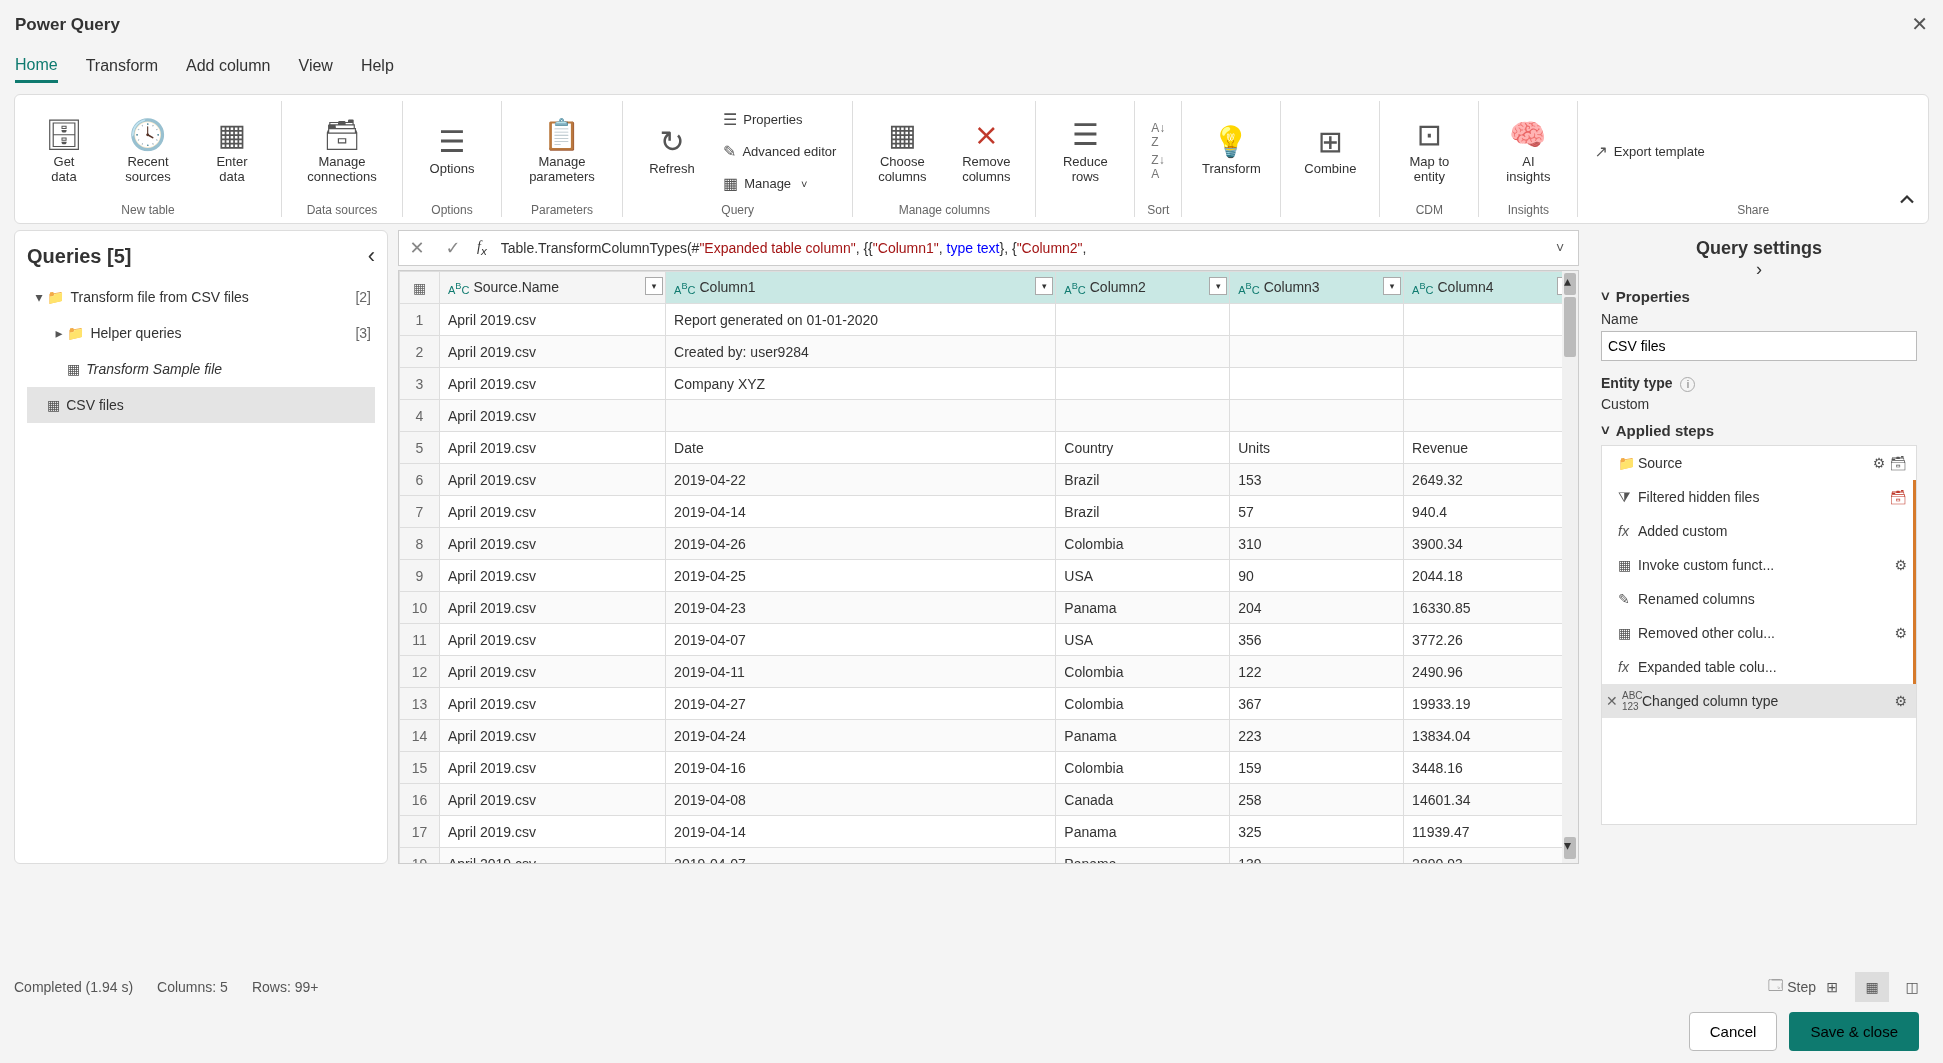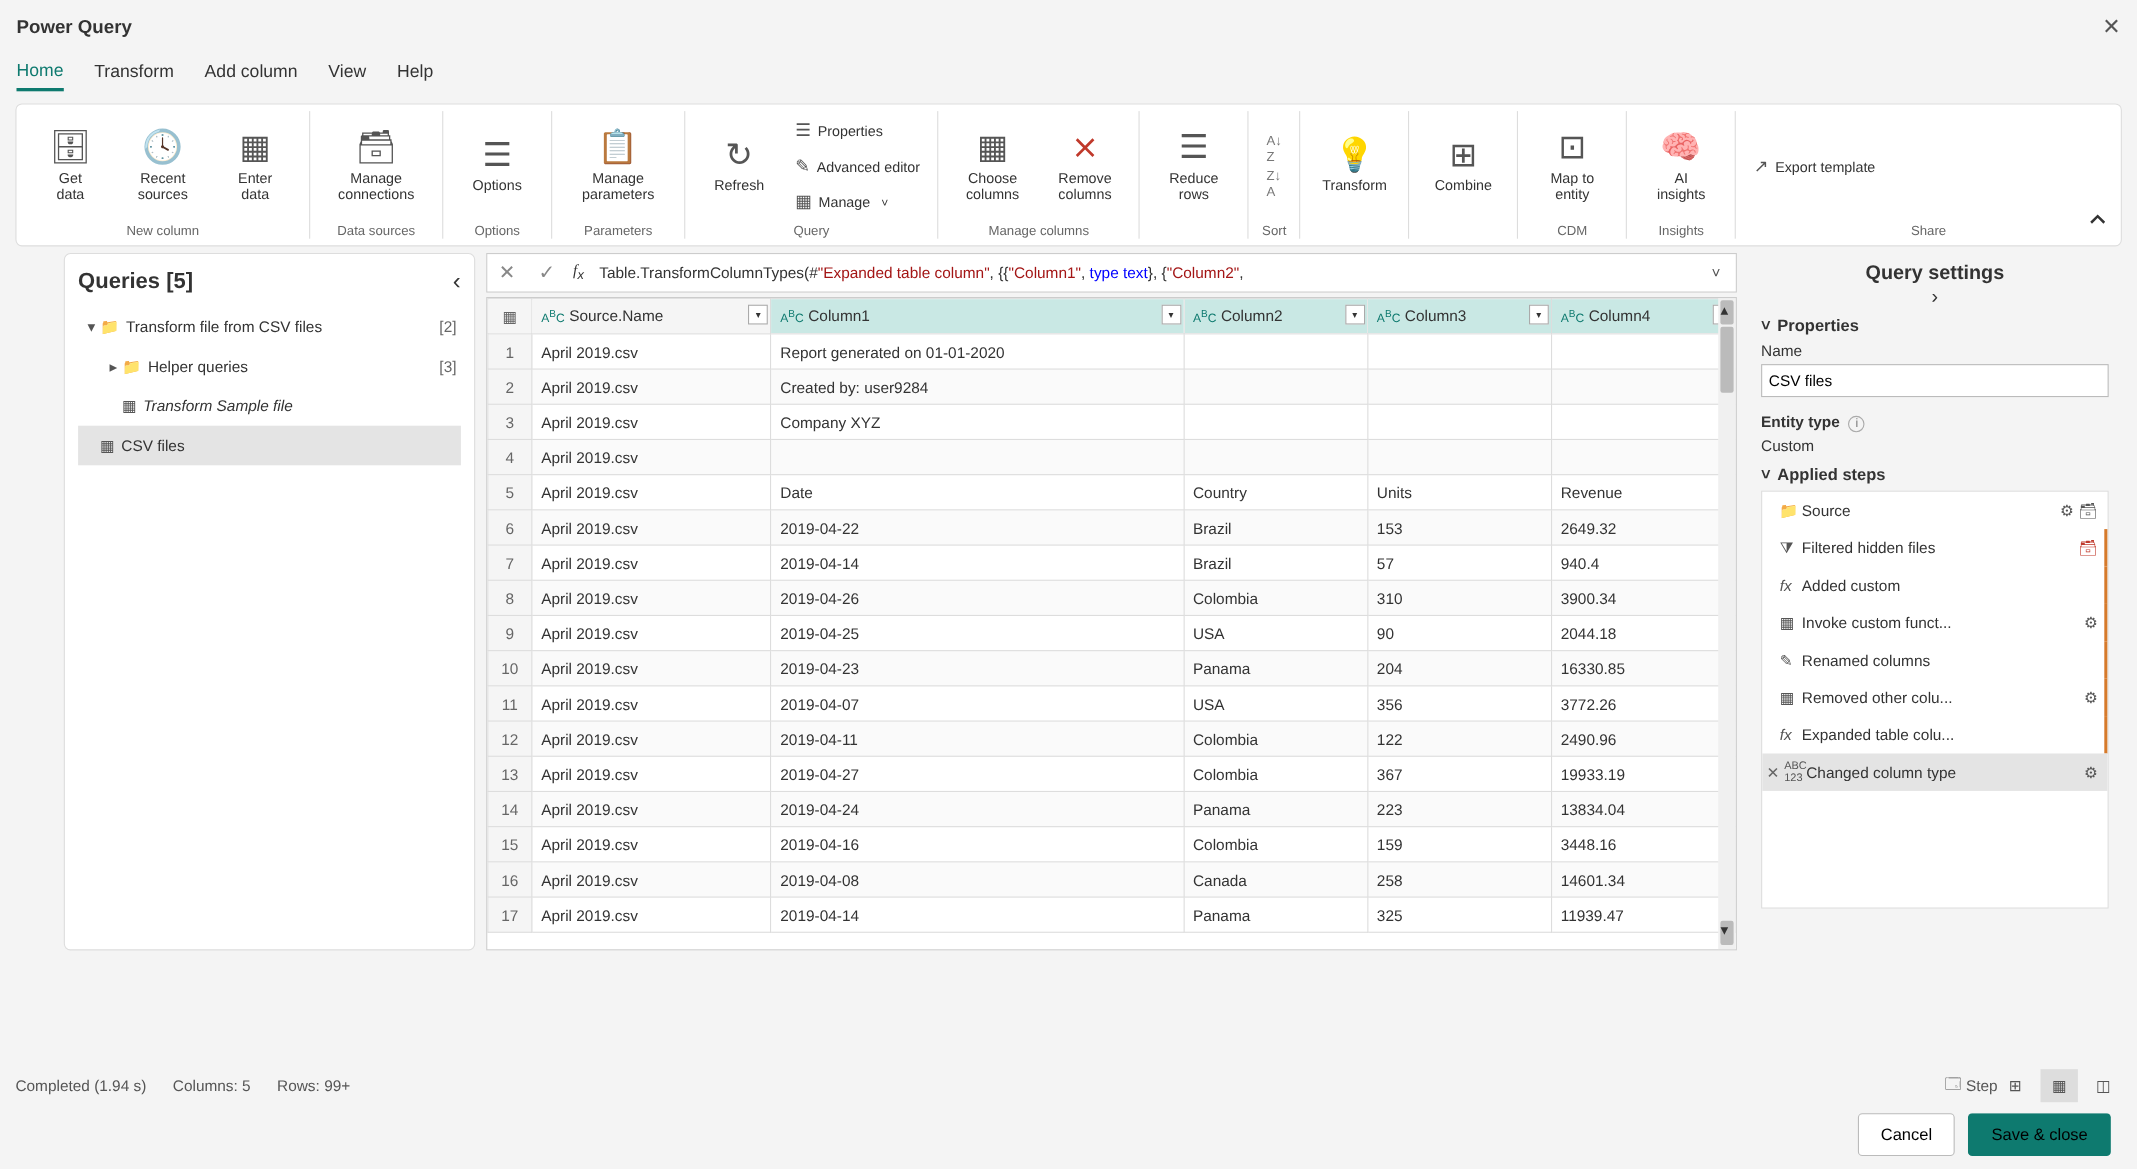--- a/index.html
+++ b/index.html
@@ -25,21 +25,21 @@
 .group-body { flex: 1; display: flex; align-items: center; gap: 6px; }
 .group-label { text-align: center; font-size: 12px; color: #666; padding-top: 2px; }
 .big-btn { display: flex; flex-direction: column; align-items: center; justify-content: center; width: 78px; height: 92px; cursor: pointer; font-size: 13px; line-height: 1.1; text-align: center; }
 .big-btn .ico { font-size: 30px; margin-bottom: 4px; color: #555; }
 .small-btns { display: flex; flex-direction: column; gap: 4px; }
 .small-btn { display: flex; align-items: center; gap: 6px; font-size: 13px; height: 28px; cursor: pointer; padding: 0 6px; }
 .small-btn .ico { font-size: 16px; color: #555; }
 .ribbon-collapse { position: absolute; right: 12px; bottom: 10px; cursor: pointer; }
 
 
-.main { display: flex; padding: 0 14px; gap: 10px; height: 634px; margin-left: 44px; }
+.main { display: flex; padding: 0 14px; gap: 10px; height: 634px; }
 
 
 .queries { width: 374px; background: #fff; border: 1px solid #ddd; border-radius: 6px; padding: 12px; }
 .queries-header { display: flex; justify-content: space-between; align-items: center; margin-bottom: 10px; }
 .queries-header h2 { font-size: 20px; font-weight: 600; }
 .tree { margin-top: 10px; }
 .tree-row { display: flex; align-items: center; height: 36px; padding: 0 4px; cursor: pointer; position: relative; }
 .tree-row.selected { background: #e4e4e4; }
 .tree-row .chev { width: 16px; text-align: center; color: #555; }
 .tree-row .ico { margin-right: 6px; color: #b88a2e; }
@@ -132,21 +132,21 @@
           <span class="ico">🕓</span>
           <span style="white-space:pre-line">Recent
 sources</span>
         </div>
       <div class="big-btn">
           <span class="ico">▦</span>
           <span style="white-space:pre-line">Enter
 data</span>
         </div>
     </div>
-    <div class="group-label">New column</div>
+    <div class="group-label">New table</div>
   </div>
   <div class="group">
     <div class="group-body">
       <div class="big-btn" style="width:100px">
           <span class="ico">🗃</span>
           <span style="white-space:pre-line">Manage
 connections</span>
         </div>
     </div>
     <div class="group-label">Data sources</div>
@@ -471,20 +471,28 @@
     <td>14601.34</td>
             </tr>
             <tr>
               <td class="rownum">17</td>
     <td>April 2019.csv</td>
     <td>2019-04-14</td>
     <td>Panama</td>
     <td>325</td>
     <td>11939.47</td>
             </tr>
+            <tr>
+              <td class="rownum">19</td>
+    <td>April 2019.csv</td>
+    <td>2019-04-07</td>
+    <td>Panama</td>
+    <td>139</td>
+    <td>2890.93</td>
+            </tr>
           </tbody>
       </table>
       <div class="vscroll">
         <div class="thumb" style="height:22px;margin-top:2px">▴</div>
         <div class="thumb" style="height:60px"></div>
         <div class="thumb" style="height:22px;position:absolute;bottom:2px">▾</div>
       </div>
     </div>
   </div>
 

